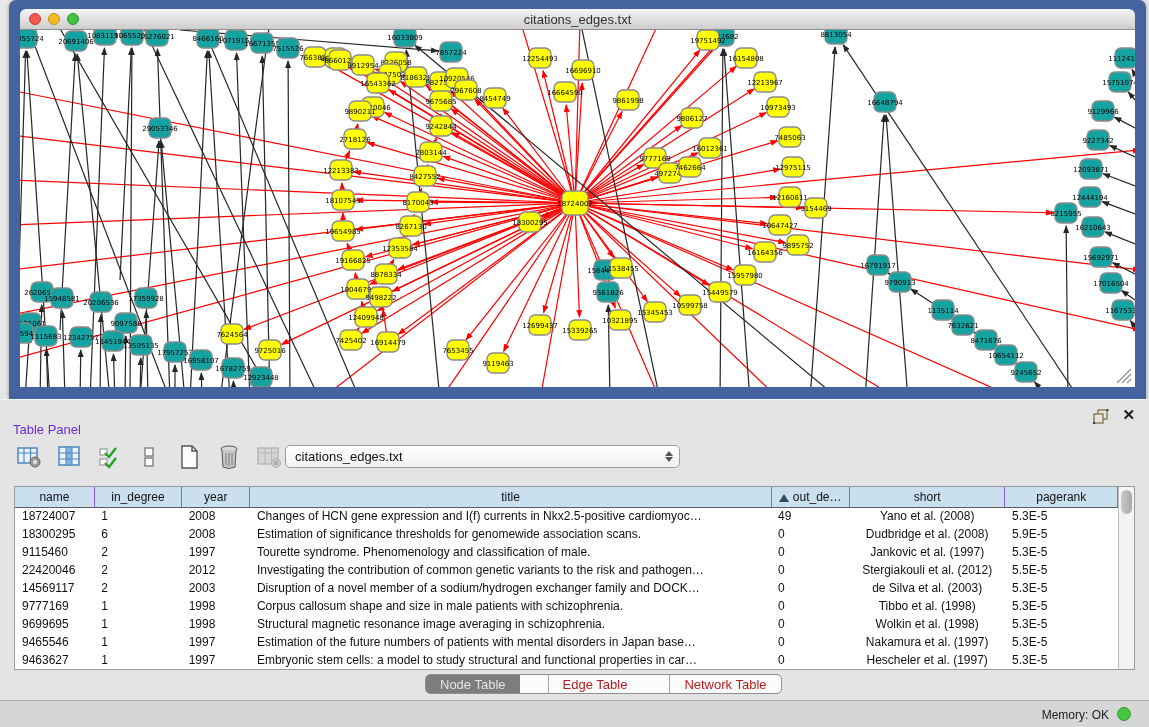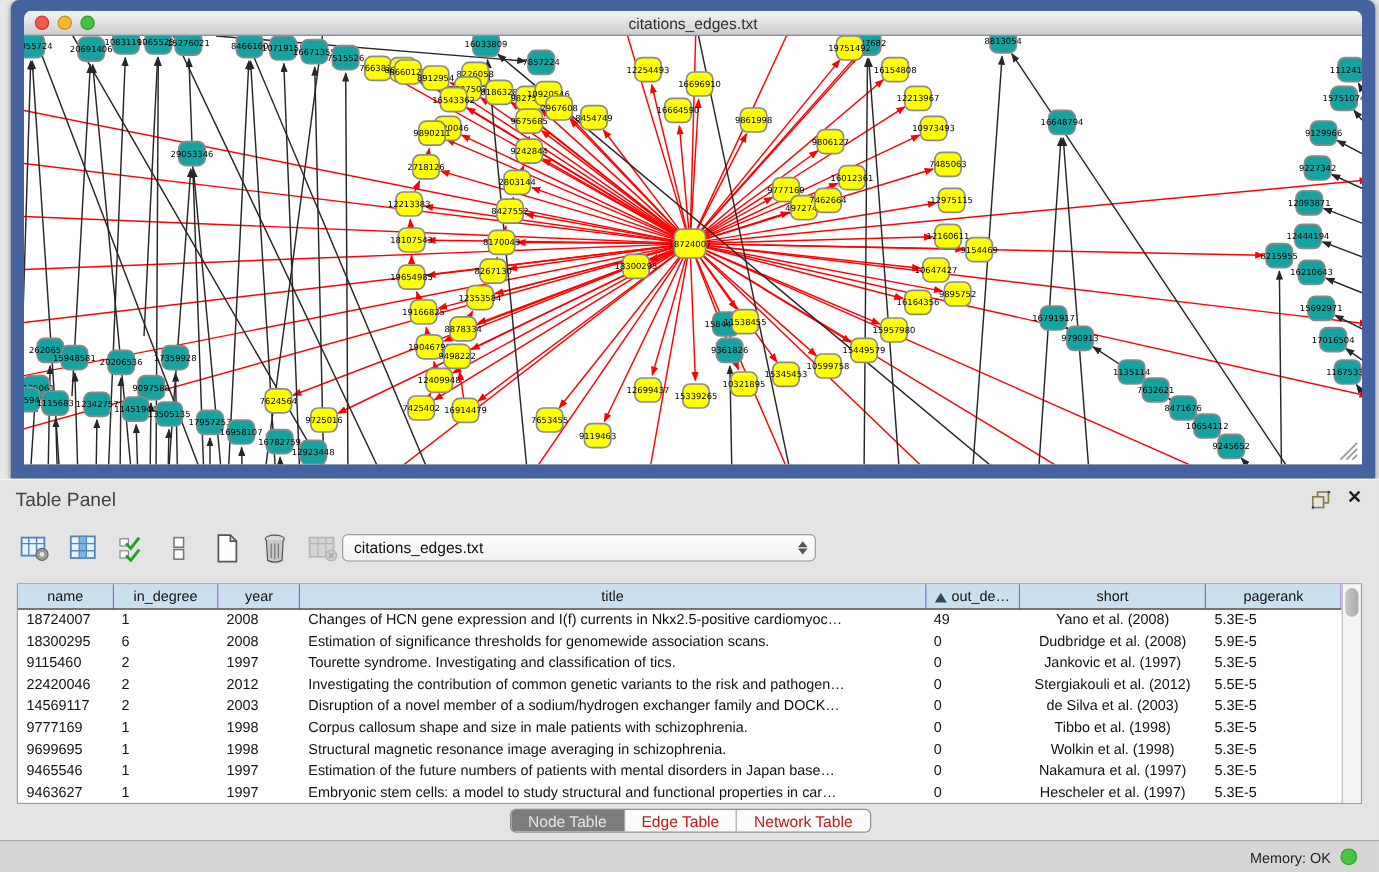--- a/index.html
+++ b/index.html
@@ -21,21 +21,21 @@
   .win-title { position:absolute; left:0; right:0; top:3px; text-align:center;
                font-size:13px; color:#2f2f2f; }
   .canvas { position:relative; width:1115px; height:357px; background:#ffffff; overflow:hidden; }
   .canvas svg { display:block; }
   .grip { position:absolute; right:2px; bottom:2px; }
 
   
   .table-panel { position:absolute; left:0; top:399px; width:1149px; height:301px;
                  background:#e4e4e4; border-top:1px solid #f4f4f4; }
   .panel-header { position:relative; height:32px; }
-  .panel-title { position:absolute; left:13px; top:9px; font-size:16px; color:#404040; }
+  .panel-title { position:absolute; left:13px; top:22px; font-size:13px; color:#6d28d9; }
   .panel-float { position:absolute; right:40px; top:9px; width:16px; height:15px; cursor:pointer; }
   .panel-close { position:absolute; right:14px; top:7px; font-size:15px; font-weight:bold;
                  color:#1c1c1c; cursor:pointer; line-height:16px; }
 
   .toolbar { position:absolute; left:14px; top:40px; height:34px; display:flex;
              align-items:center; gap:10px; }
   .tbtn { width:30px; height:28px; display:flex; align-items:center; justify-content:center;
           cursor:pointer; }
   .fx { font-family:"Liberation Serif", serif; font-style:italic; font-size:16px; color:#111; }
   .combo { position:absolute; left:285px; top:45px; width:395px; height:23px;
@@ -59,21 +59,21 @@
                   overflow:hidden; text-overflow:ellipsis; }
   table.grid td.center { text-align:center; padding:0 2px; }
   .sort-tri { display:inline-block; width:0; height:0; border-left:5px solid transparent;
               border-right:5px solid transparent; border-bottom:8px solid #2d4a63; margin-right:4px;
               vertical-align:-1px; }
   .vscroll { width:16px; border-left:1px solid #bcbcbc; background:#f4f4f4; position:relative; }
   .vthumb { position:absolute; left:2px; top:3px; width:11px; height:24px; border-radius:6px;
             background:linear-gradient(90deg,#c9c9c9,#a9a9a9); cursor:pointer; }
 
   .tabs { position:absolute; left:425px; top:274px; height:20px; display:flex;
-          border:1px solid #8f8f8f; border-radius:5px; overflow:hidden; background:#fbfbfb; }
+          border:1px solid #8f8f8f; border-radius:5px; overflow:hidden; background:#fbfbfb;gap:28px; }
   .tab { padding:0 14px; font-size:13px; line-height:19px; color:#b91c1c; cursor:pointer; }
   .tab + .tab { border-left:1px solid #a8a8a8; }
   .tab.active { background:#7d7d7d; color:#e4e4e4; }
 
   .statusbar { position:absolute; left:0; top:700px; width:1149px; height:27px;
                background:#d6d6d6; border-top:1px solid #a9a9a9; }
   .memory { position:absolute; right:40px; top:7px; font-size:12px; color:#222;text-align:center; }
   .memdot { position:absolute; right:18px; top:6px; width:14px; height:14px; border-radius:50%;
             background:#47c63f; border:1px solid #379a33; }
 </style>
@@ -631,21 +631,21 @@
             <td>2008</td>
             <td>Estimation of significance thresholds for genomewide association scans.</td>
             <td>0</td>
             <td class="center">Dudbridge et al. (2008)</td>
             <td>5.9E-5</td>
           </tr>
           <tr>
             <td>9115460</td>
             <td>2</td>
             <td>1997</td>
-            <td>Tourette syndrome. Investigating and classification of tics.</td>
+            <td>Tourette syndrome. Phenomenology and classification of male.</td>
             <td>0</td>
             <td class="center">Jankovic et al. (1997)</td>
             <td>5.3E-5</td>
           </tr>
           <tr>
             <td>22420046</td>
             <td>2</td>
             <td>2012</td>
             <td>Investigating the contribution of common genetic variants to the risk and pathogen…</td>
             <td>0</td>

